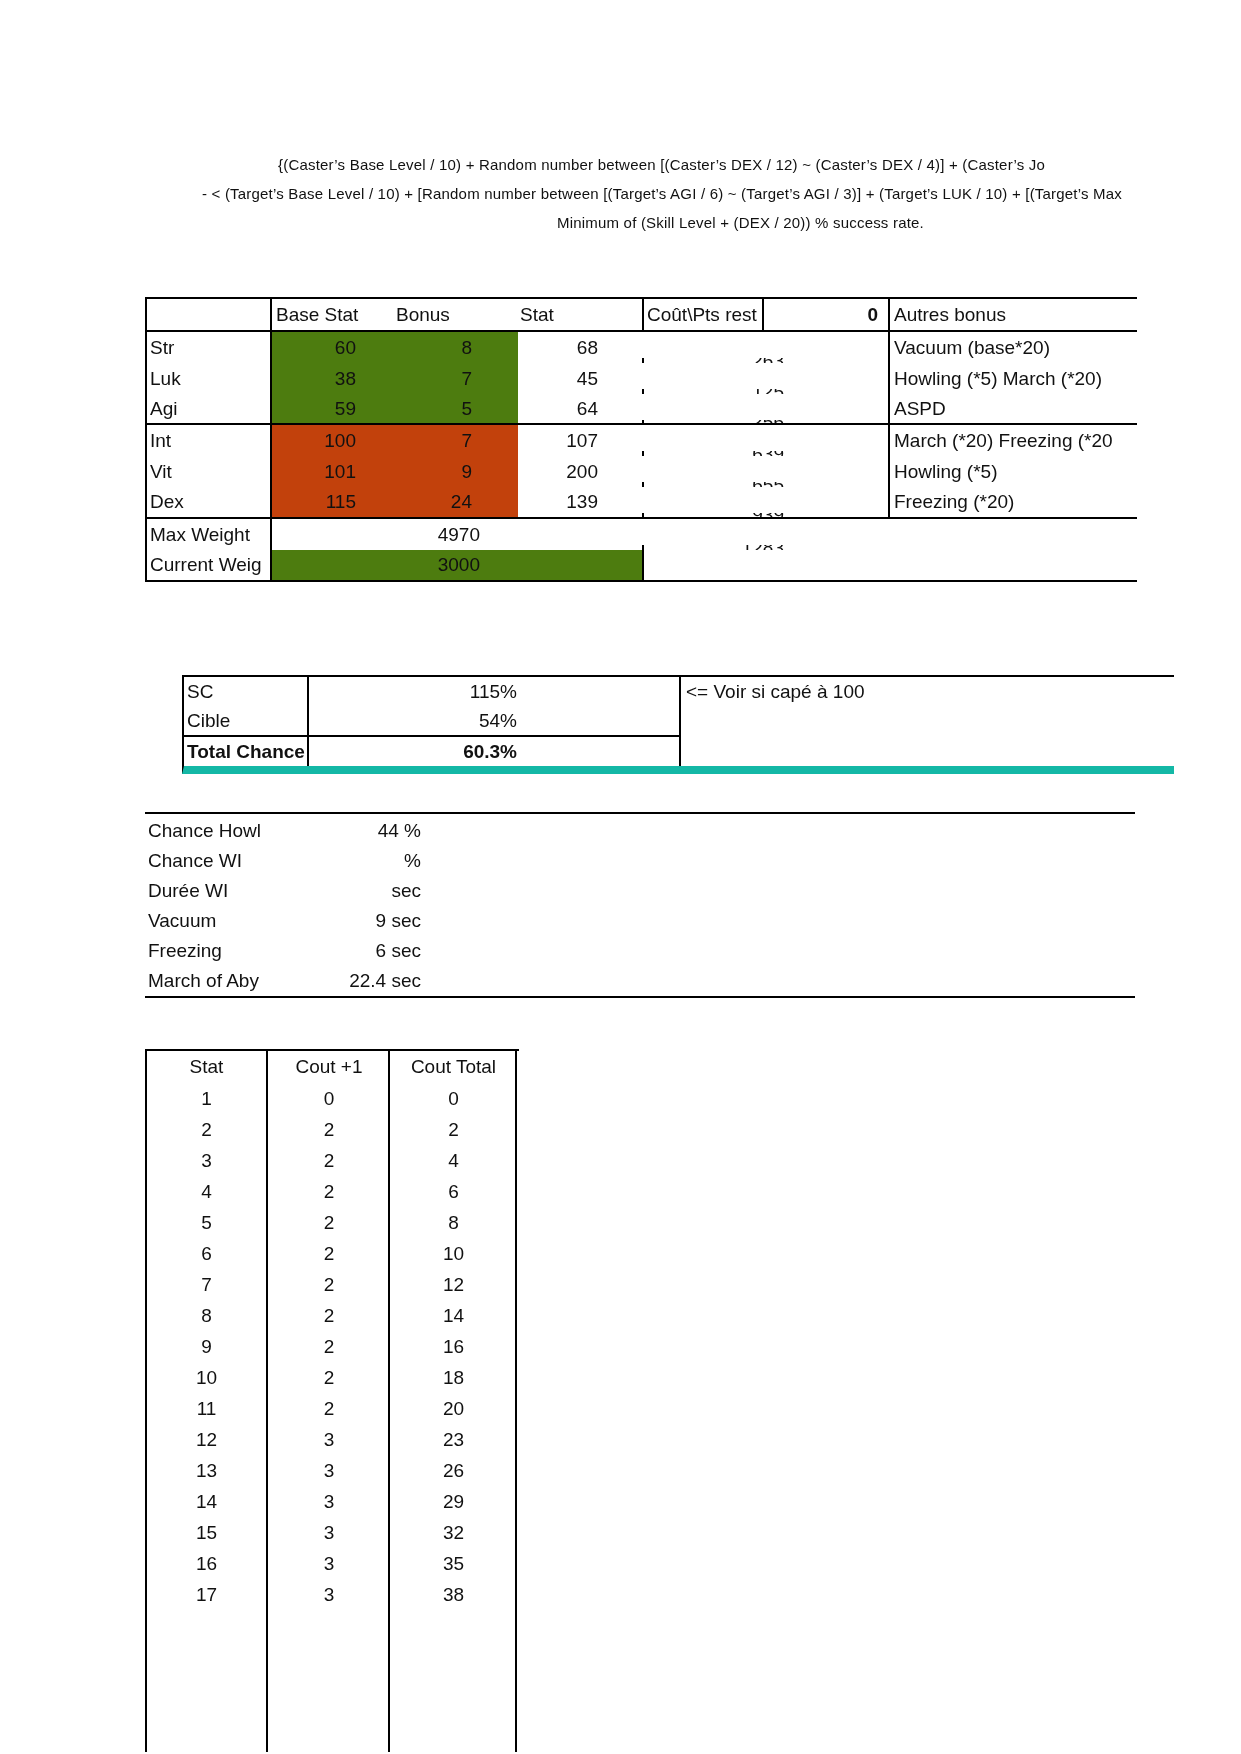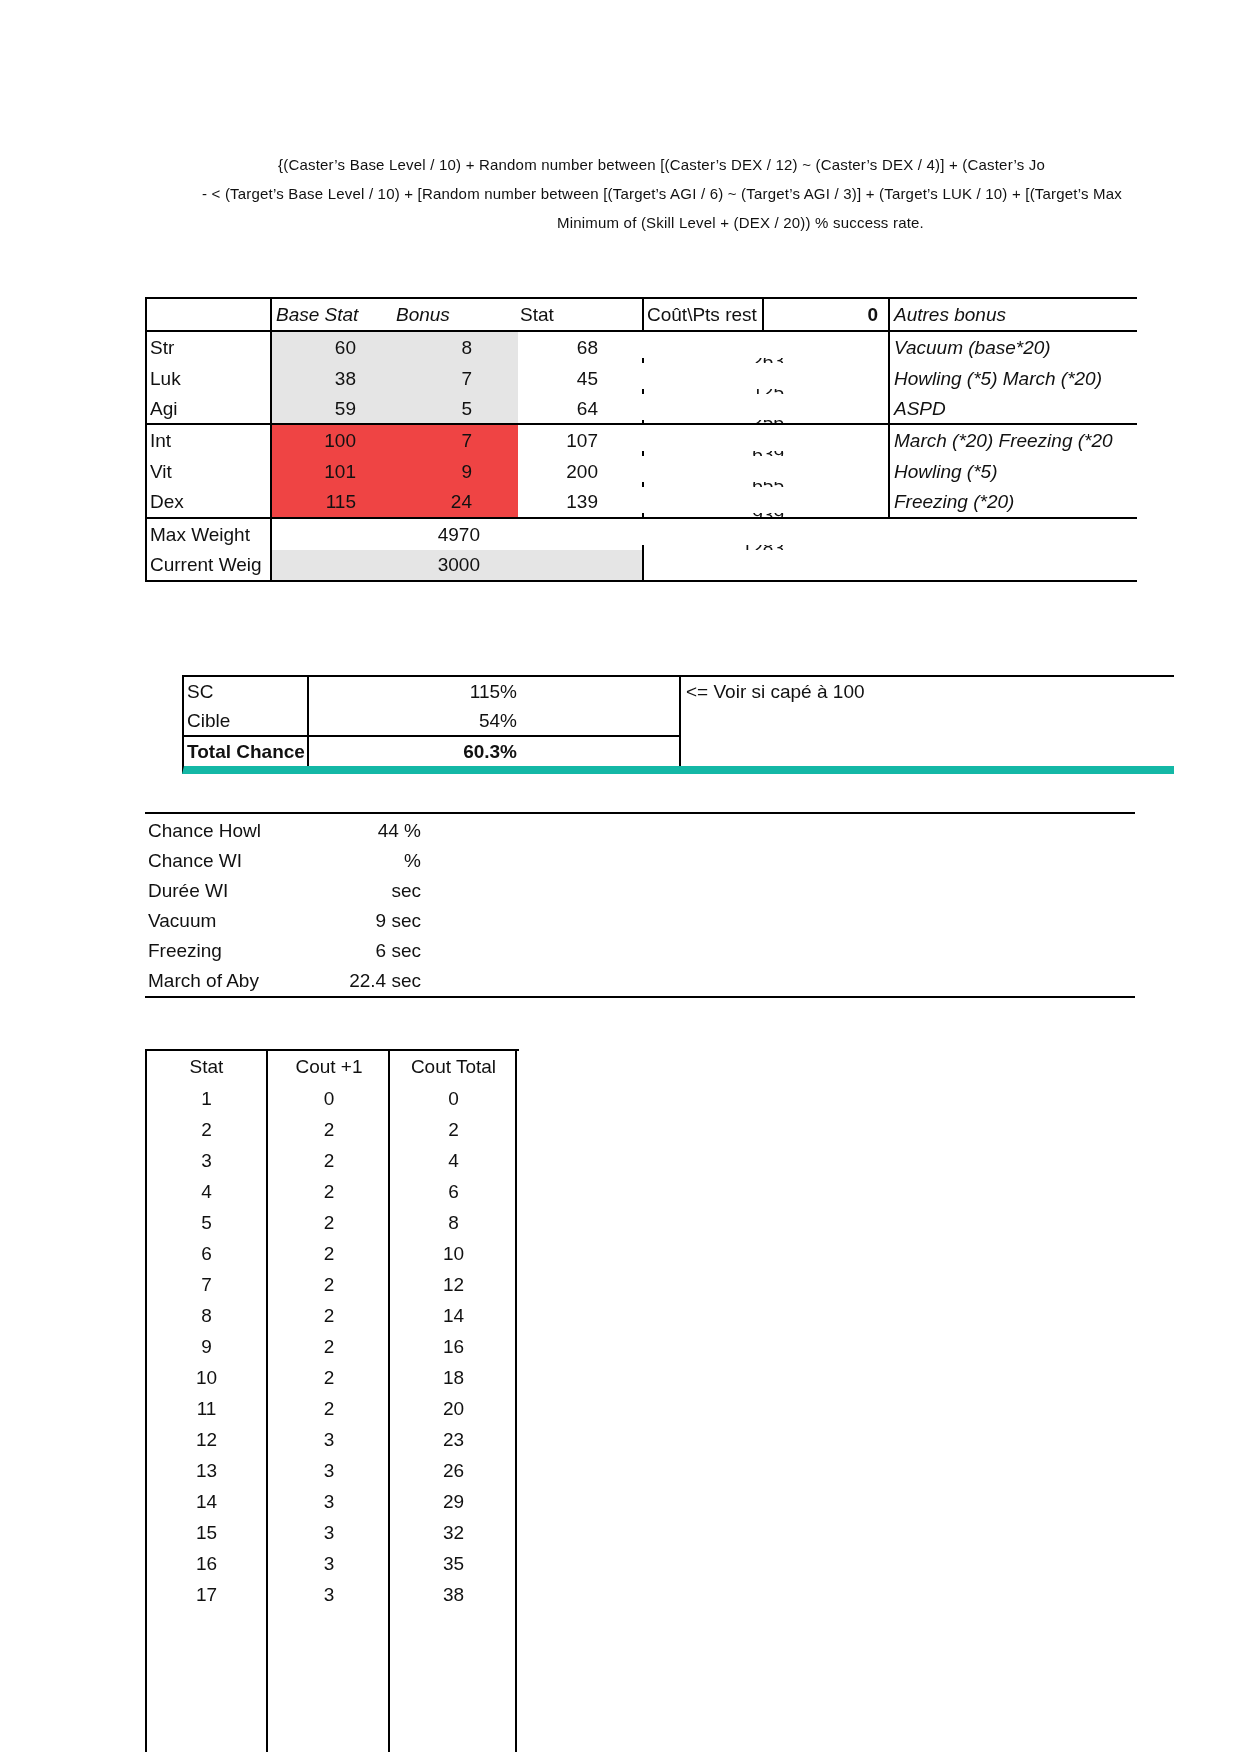--- a/index.html
+++ b/index.html
@@ -16,26 +16,26 @@
   .f3{padding-left:412px;}
 
   
   .c{display:flex;align-items:center;overflow:hidden;white-space:nowrap;box-sizing:border-box;}
   .bl{border-left:2px solid #000;}
   .br{border-right:2px solid #000;}
   .bb{border-bottom:2px solid #000;}
   .b{font-weight:bold;}
   .ra{justify-content:flex-end;}
   .ctr{justify-content:center;}
-  .pl2{padding-left:2px;}.pl3{padding-left:3px;}.pl4{padding-left:4px;font-style:italic;}.pl5{padding-left:5px;}
+  .pl2{padding-left:2px;}.pl3{padding-left:3px;}.pl4{padding-left:4px;}.pl5{padding-left:5px;}
   .pr8{padding-right:8px;margin-top:26px;}.pr10{padding-right:10px;}.pr12{padding-right:12px;}
   .pr36{padding-right:36px;}.pr38{padding-right:38px;}.pr44{padding-right:44px;}
   .pr46{padding-right:46px;}.pr162{padding-right:162px;}
-  .pinkD{background:#e5e5e5;}
-  .pinkL{background:#ef4444;}
+  .pinkD{background:#4d7c0f;}
+  .pinkL{background:#c2410c;}
 
   .stats{position:absolute;left:145px;top:297px;width:990px;display:grid;
          grid-template-columns:123px 122px 126px 124px 122px 28px 96px 249px;
          grid-template-rows:33px 31px 31px 31px 31px 31px 32px 31px 30px;
          border-top:2px solid #000;border-left:2px solid #000;border-bottom:2px solid #000;
          box-sizing:content-box;}
 
   .dexsc{position:absolute;left:145px;top:612px;width:990px;display:grid;
          grid-template-columns:123px 122px 126px 124px 150px 96px 249px;
          grid-template-rows:31px;

